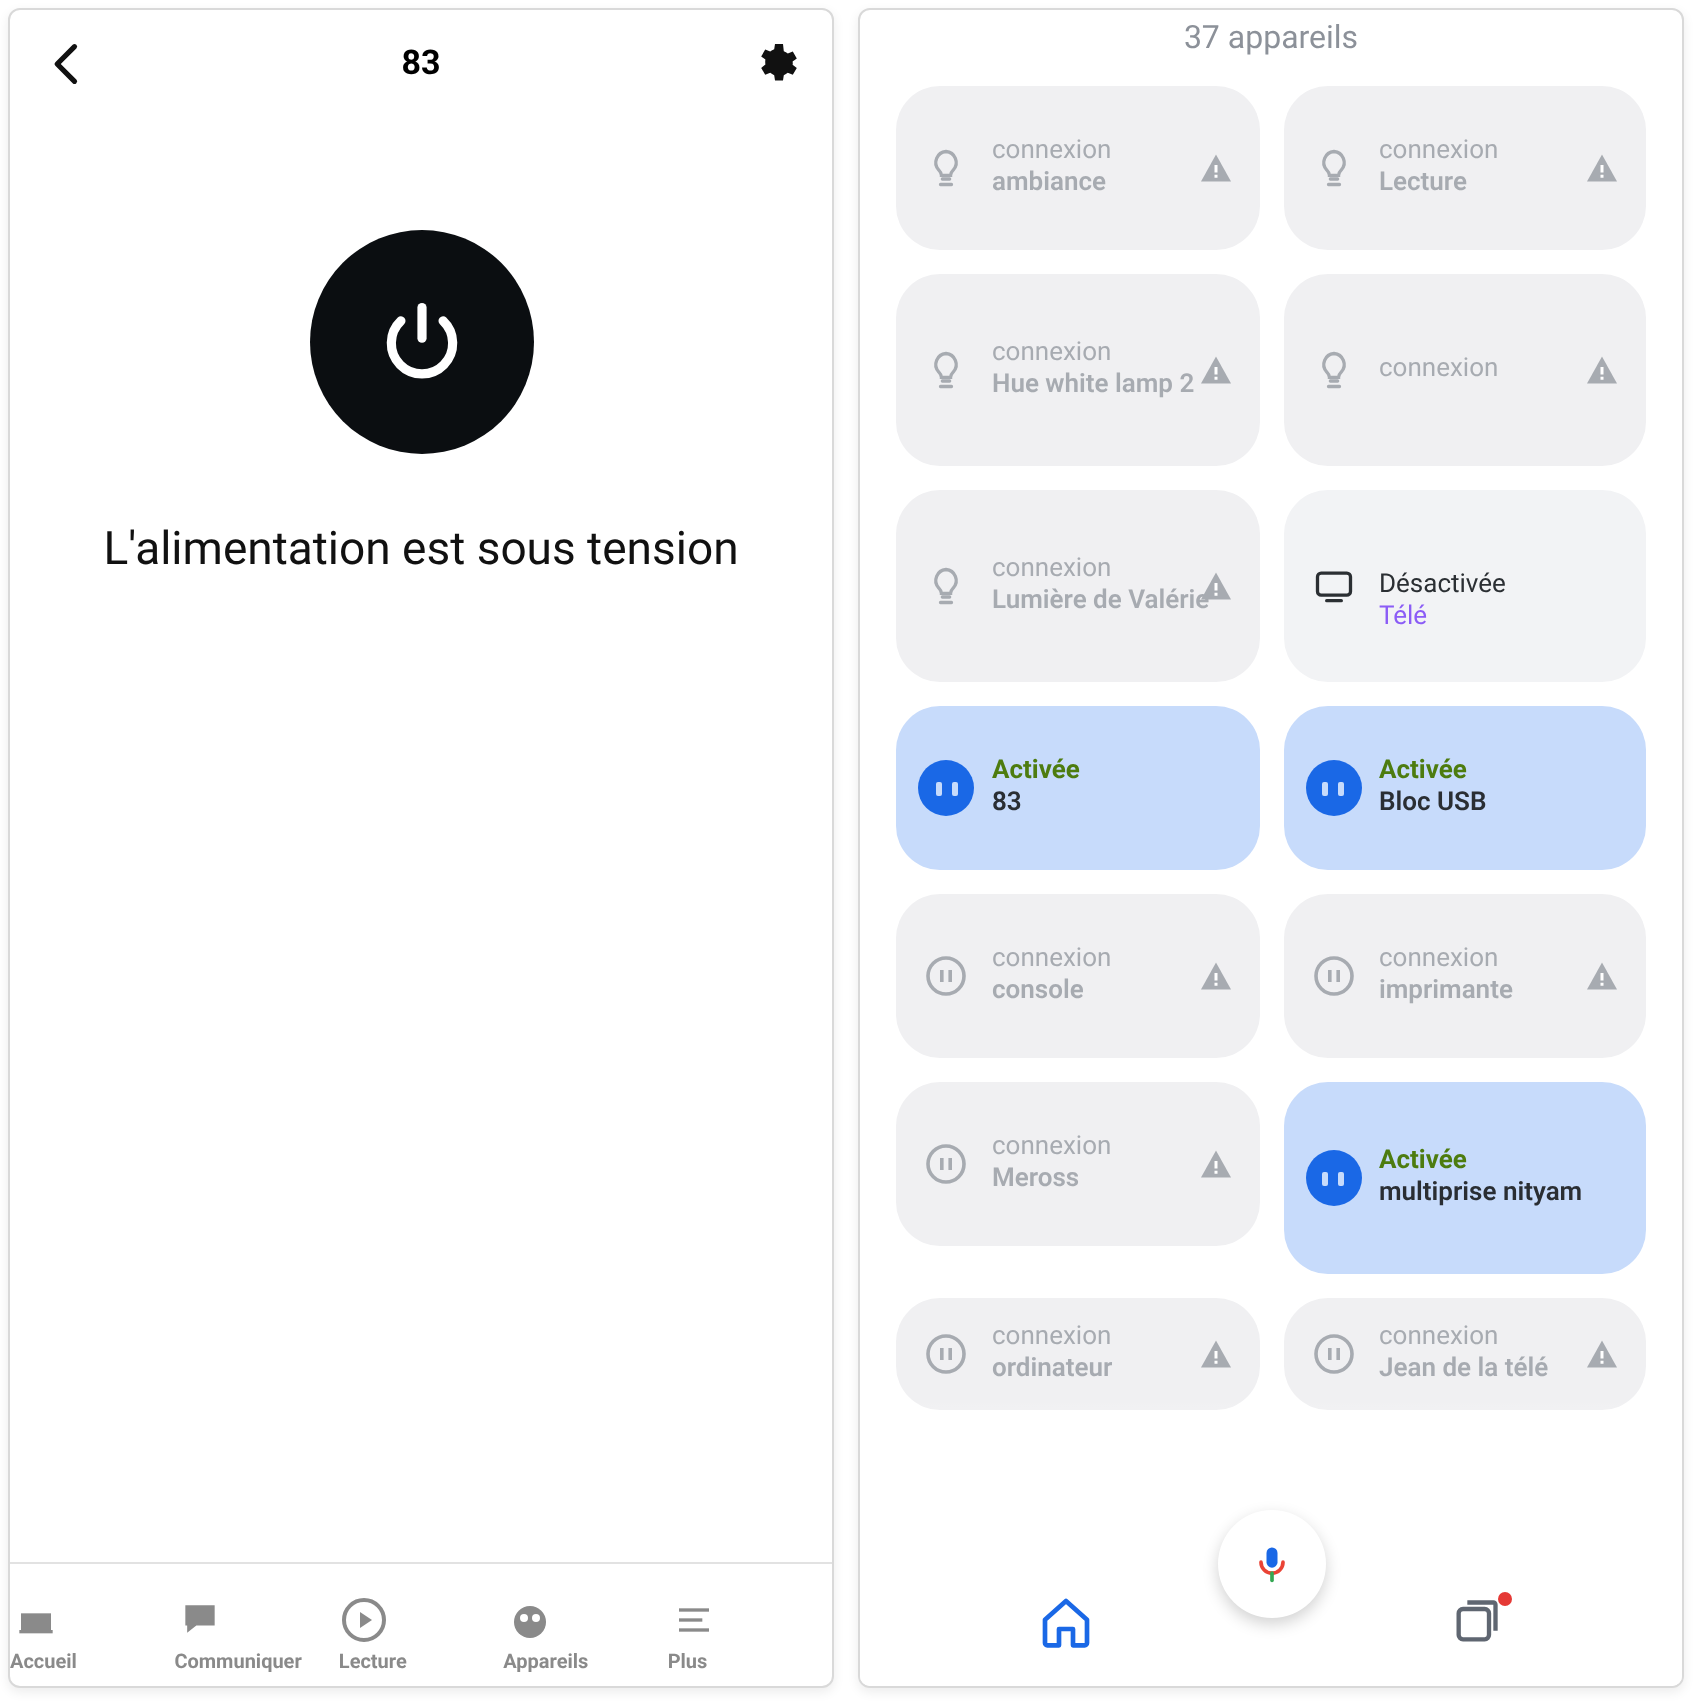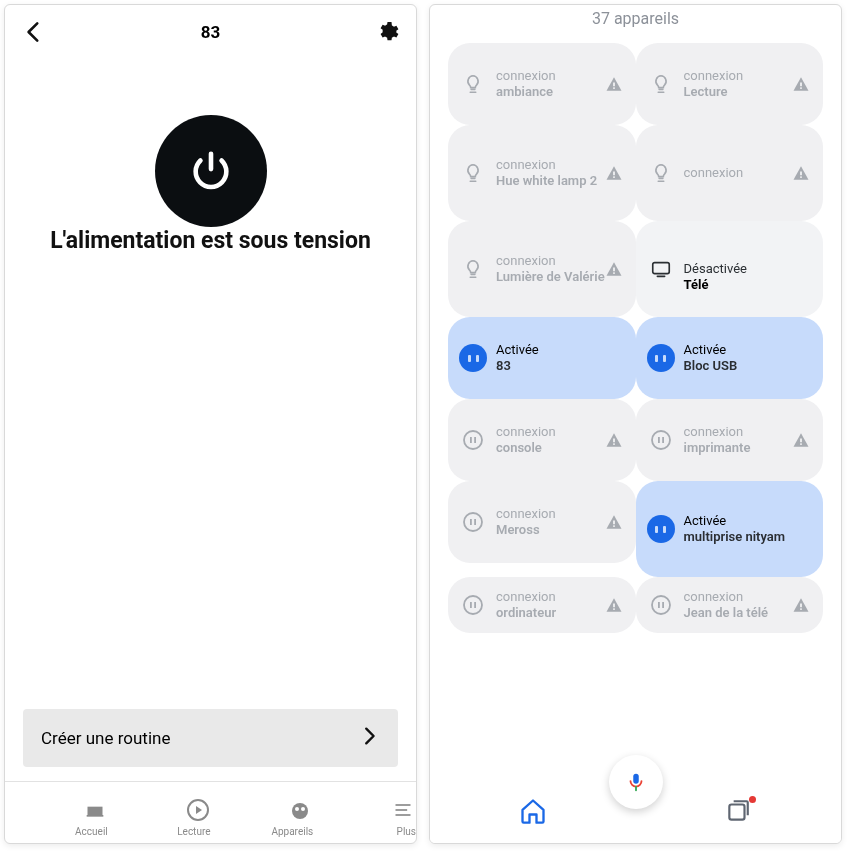--- a/index.html
+++ b/index.html
@@ -43,22 +43,23 @@
 
   .alx-main { flex:1; display:flex; flex-direction:column; align-items:center; }
   .power-circle {
     width: 112px; height: 112px;
     background:#0b0e11;
     border-radius:50%;
     margin-top: 56px;
     display:flex; align-items:center; justify-content:center;
   }
   .alx-status {
+    margin-top: 34px;
     font-size: 23px;
-    font-weight: 700;
+    font-weight: 400;
     color:#111;
     text-align:center;
     padding: 0 12px;
   }
 
   .alx-routine {
     margin: 0 18px 14px 18px;
     background:#e9e9e9;
     border-radius:4px;
     height:58px;
@@ -71,61 +72,63 @@
 
   .alx-tabbar {
     height:62px;
     border-top:1px solid #e2e2e2;
     display:flex;
     justify-content:space-around;
     align-items:flex-end;
     padding-bottom:6px;
   }
   .alx-tab {
-    display:flex; flex-direction:column; align-items:flex-end;
+    display:flex; flex-direction:column; align-items:flex-start;
     color:#8a8a8a; font-size:10px; gap:3px;
     flex:1;
+    font-weight:bold;
   }
   .alx-tab .ico { width:26px; height:26px; display:flex; align-items:center; justify-content:center; }
 
   
   .gh-sub {
     text-align:center;
     font-size:16px;
     color:#8c9199;
     padding-top:4px;
     height:24px;
   }
   .gh-grid {
     padding: 14px 18px 0 18px;
     display:grid;
     grid-template-columns: 1fr 1fr;
+    gap:12px;
     overflow:hidden;
   }
   .gh-tile {
     border-radius:22px;
     height:82px;
     display:flex;
     align-items:center;
     padding:0 12px 0 10px;
     gap:8px;
     position:relative;
   }
   .gh-tile.big { height:96px; }
   .gh-tile.off { background:#f0f0f2; color:#a7abb1; }
   .gh-tile.off-dark { background:#f2f3f5; color:#2b2f33; }
   .gh-tile.on  { background:#c7dbfb; color:#2a2e33; }
   .gh-tile .ico { width:30px; height:30px; flex-shrink:0; display:flex; align-items:center; justify-content:center; }
   .gh-tile .txt { display:flex; flex-direction:column; font-size:13px; line-height:1.2; }
   .gh-tile .txt .line1 {}
   .gh-tile .txt .line2 { font-weight:600; }
-  .gh-tile.on .line1 { color:#000000; font-weight:400; }
+  .gh-tile.on .line1 { color:#4d7c0f; font-weight:700; }
   .gh-tile.on .line2 { color:#2a2e33; }
   .gh-tile.off-dark .line1 { color:#2b2f33;margin-top:16px; }
-  .gh-tile.off-dark .line2 { color:#000000; font-weight:700; }
+  .gh-tile.off-dark .line2 { color:#8b5cf6; font-weight:400; }
   .gh-tile .warn {
     position:absolute; right:12px; top:50%; transform:translateY(-50%);
     width:20px; height:20px;
     display:flex; align-items:center; justify-content:center;
   }
   .outlet-on {
     width:28px; height:28px; border-radius:50%;
     background:#1a68e6;
     display:flex; align-items:center; justify-content:center;
   }
@@ -183,41 +186,41 @@
     <div class="alx-main">
       <div class="power-circle">
         <svg viewBox="0 0 24 24" width="46" height="46">
             <path d="M12 3v8" stroke="#fff" stroke-width="2.4" stroke-linecap="round" fill="none"></path>
             <path d="M6.5 6.5a8 8 0 1 0 11 0" stroke="#fff" stroke-width="2.4" stroke-linecap="round" fill="none"></path>
           </svg>
       </div>
       <div class="alx-status">L'alimentation est sous tension</div>
     </div>
 
-    <div class="alx-routine">
-      <span>Créer une routine</span>
-      <span>
-        <svg viewBox="0 0 24 24" width="22" height="22">
-            <path d="M9 4l8 8-8 8" fill="none" stroke="#111" stroke-width="2.6" stroke-linecap="round" stroke-linejoin="round"></path>
-          </svg>
-      </span>
-    </div>
 
     <div class="alx-tabbar">
       <div class="alx-tab">
         <span class="ico">
           <svg viewBox="0 0 24 24" width="24" height="20">
               <rect x="3" y="8" width="18" height="10" fill="#8a8a8a"></rect>
               <rect x="2" y="18" width="20" height="2" fill="#8a8a8a"></rect>
             </svg>
         </span>
         <span>Accueil</span>
       </div>
       <div class="alx-tab">
         <span class="ico">
+          <svg viewBox="0 0 24 24" width="24" height="22">
+              <path d="M4 4h16v11H10l-5 4V15H4z" fill="#8a8a8a"></path>
+            </svg>
+        </span>
+        <span>Communiquer</span>
+      </div>
+      <div class="alx-tab">
+        <span class="ico">
           <svg viewBox="0 0 24 24" width="24" height="24">
               <circle cx="12" cy="12" r="10" fill="none" stroke="#8a8a8a" stroke-width="2"></circle>
               <polygon points="10,8 16,12 10,16" fill="#8a8a8a"></polygon>
             </svg>
         </span>
         <span>Lecture</span>
       </div>
       <div class="alx-tab">
         <span class="ico">
           <svg viewBox="0 0 24 24" width="24" height="24">

